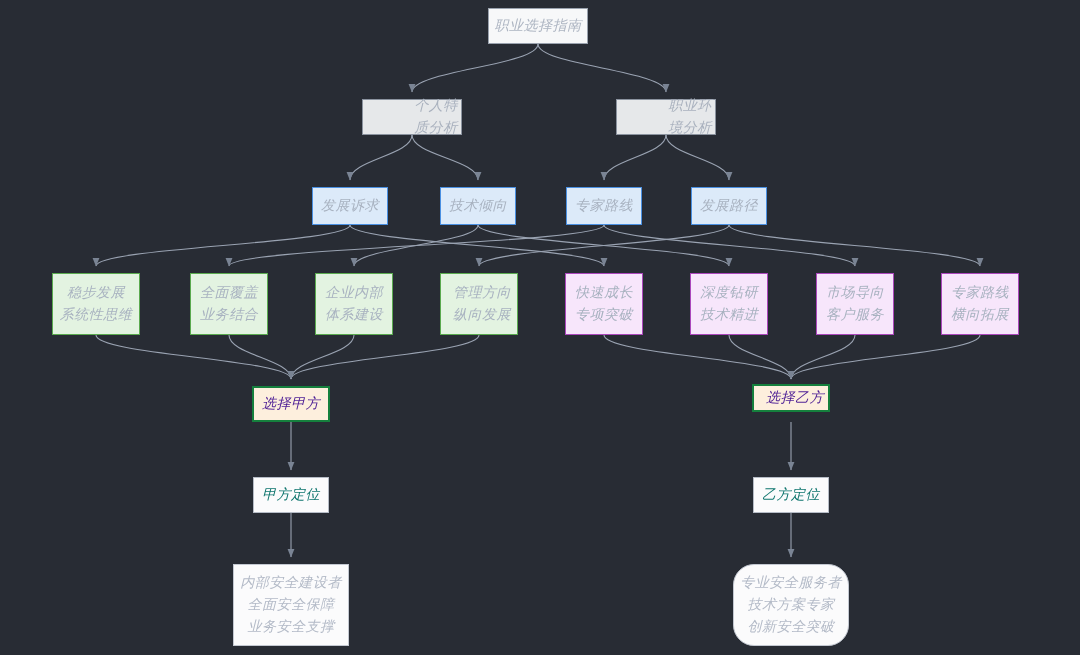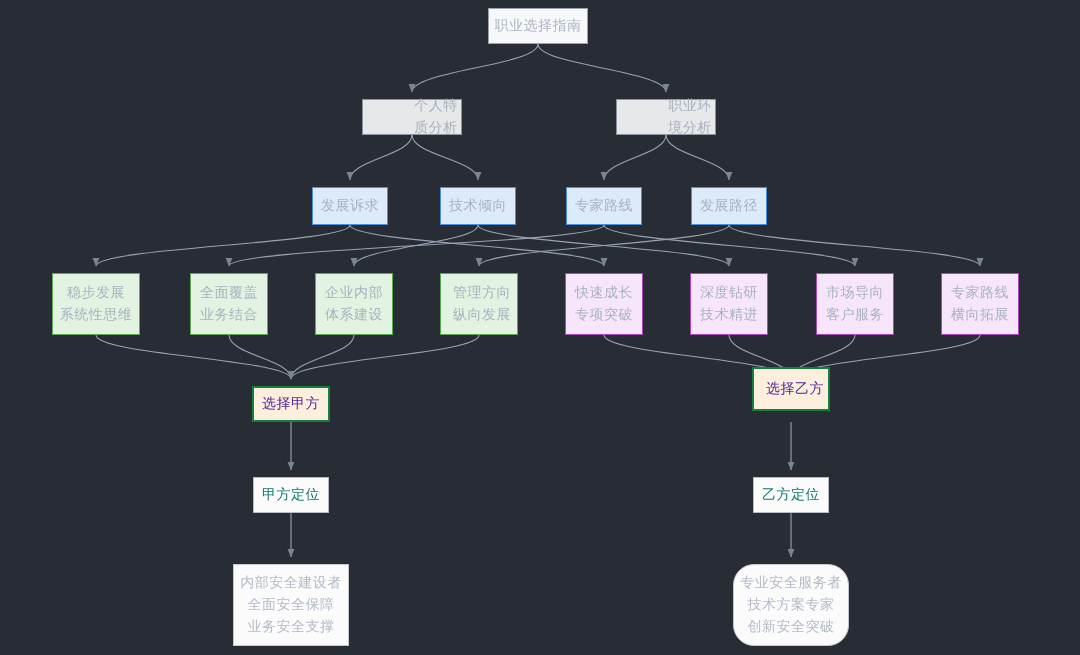--- a/index.html
+++ b/index.html
@@ -7,20 +7,21 @@
     padding: 0;
     background: #282c34;
     font-family: "Liberation Sans", sans-serif;
   }
   #canvas {
     position: relative;
     width: 1080px;
     height: 655px;
     background: #282c34;
     overflow: hidden;
+    font-style: italic;
   }
   svg.edges {
     position: absolute;
     left: 0;
     top: 0;
     width: 1080px;
     height: 655px;
     pointer-events: none;
   }
   .node {
@@ -136,21 +137,21 @@
 纵向发展</div>
       <div class="node node-purple" style="left: 565px; top: 273px; width: 78px; height: 62px;">快速成长
 专项突破</div>
       <div class="node node-purple" style="left: 690px; top: 273px; width: 78px; height: 62px;">深度钻研
 技术精进</div>
       <div class="node node-purple" style="left: 816px; top: 273px; width: 78px; height: 62px;">市场导向
 客户服务</div>
       <div class="node node-purple" style="left: 941px; top: 273px; width: 78px; height: 62px;">专家路线
 横向拓展</div>
       <div class="node node-choice" style="left: 252px; top: 386px; width: 78px; height: 36px;">选择甲方</div>
-      <div class="node node-choice" style="left: 752px; top: 367px; width: 78px; height: 44px; padding-left: 8px;">选择乙方</div>
+      <div class="node node-choice" style="left: 752px; top: 384px; width: 78px; height: 28px; padding-left: 8px;">选择乙方</div>
       <div class="node node-plain" style="left: 253px; top: 477px; width: 76px; height: 36px;">甲方定位</div>
       <div class="node node-plain" style="left: 753px; top: 477px; width: 76px; height: 36px;">乙方定位</div>
       <div class="node node-outcome" style="left: 233px; top: 564px; width: 116px; height: 82px;">内部安全建设者
 全面安全保障
 业务安全支撑</div>
       <div class="node node-outcome" style="left: 733px; top: 564px; width: 116px; height: 82px; border-radius: 21px;">专业安全服务者
 技术方案专家
 创新安全突破</div>
     </div>
 </div>

